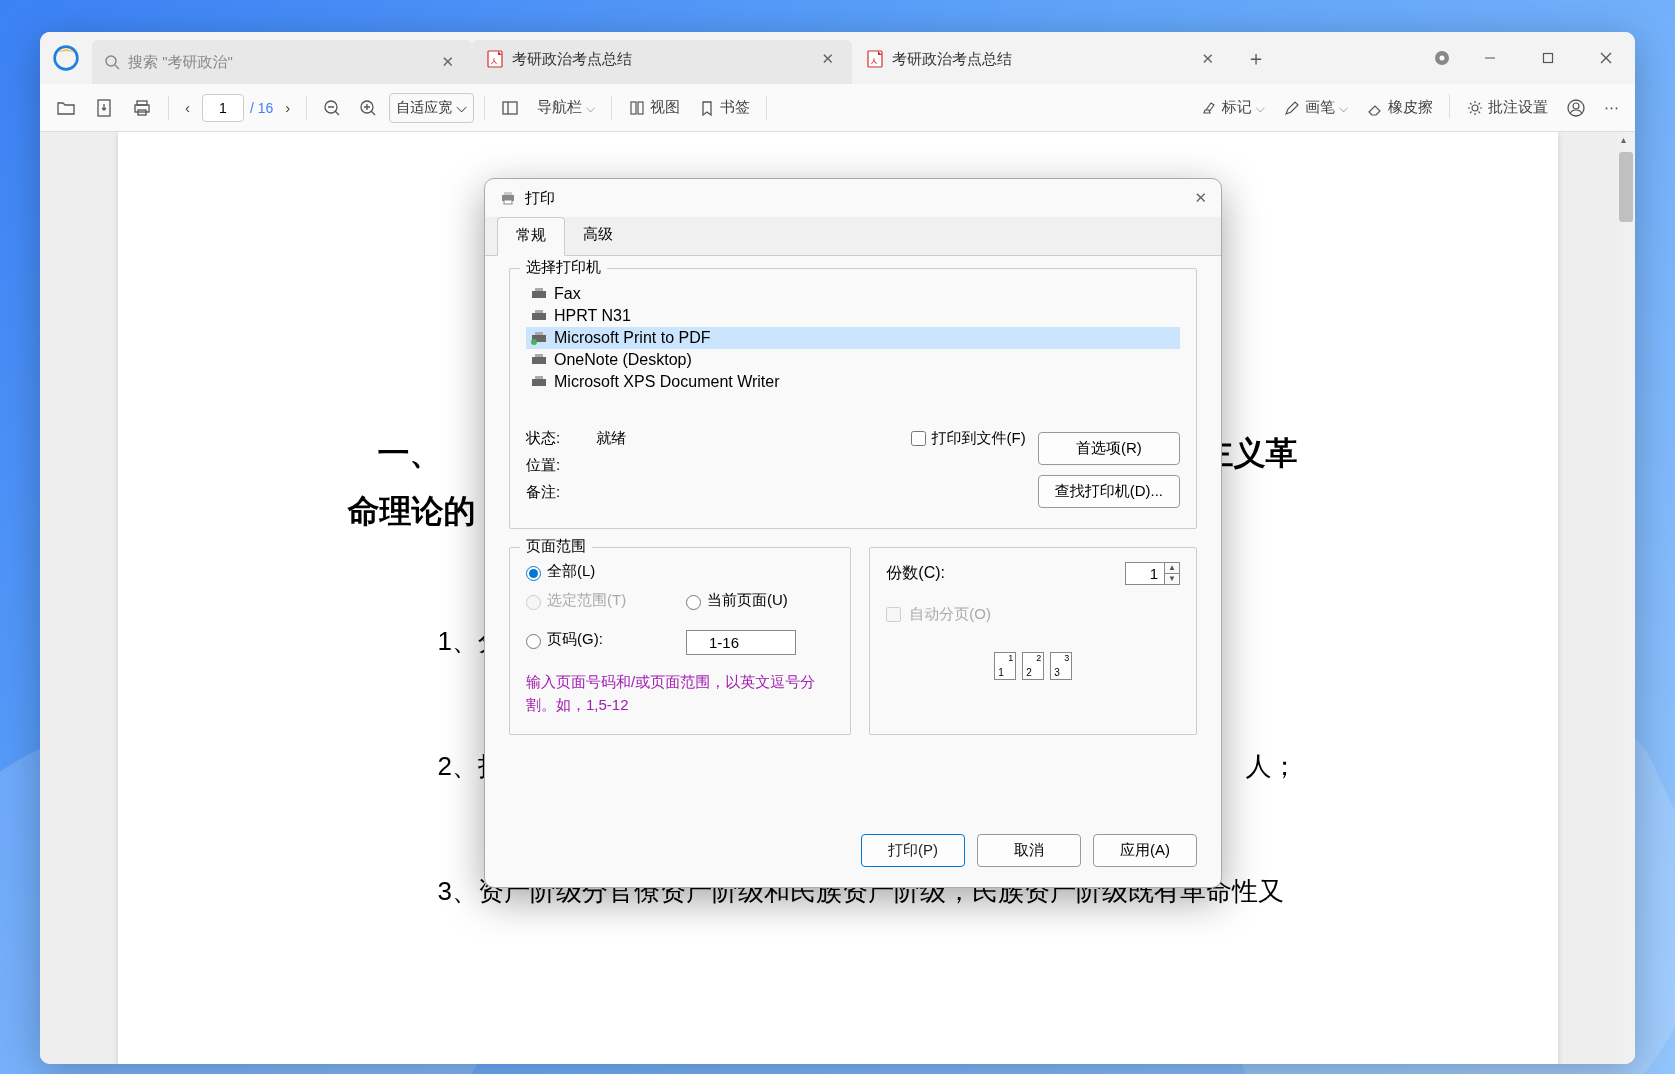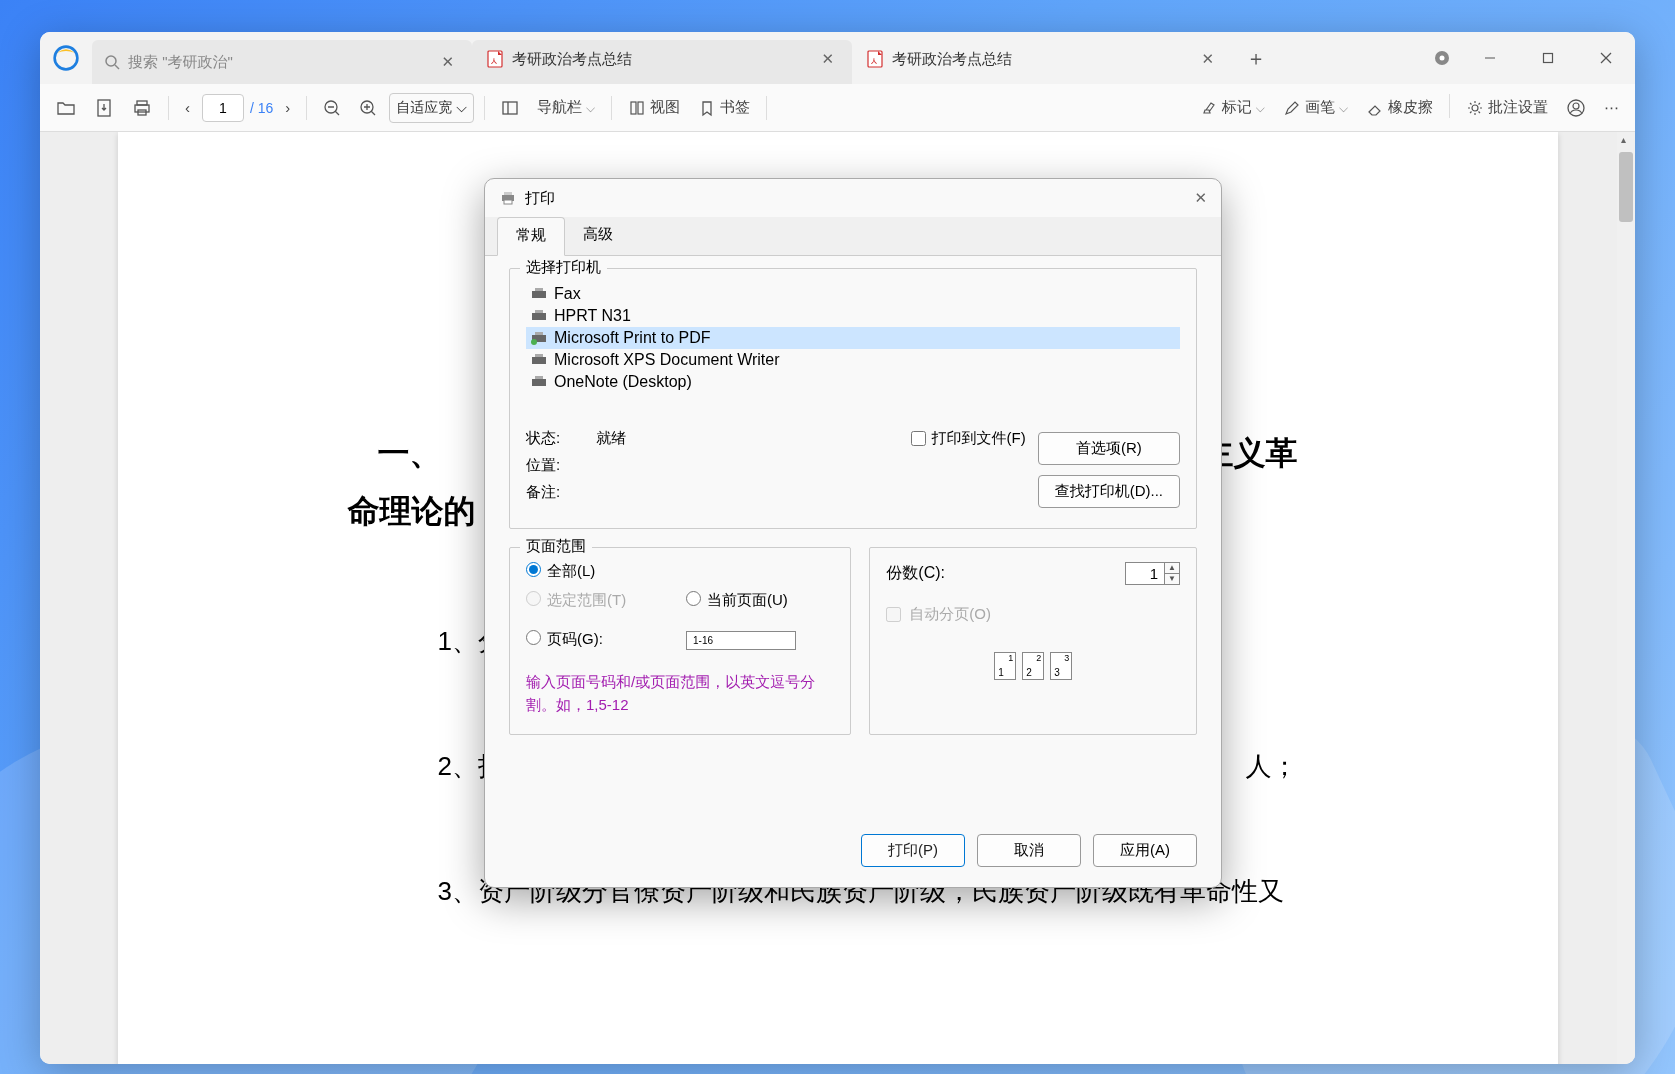--- a/index.html
+++ b/index.html
@@ -60,26 +60,26 @@
   .status-row { display: flex; margin-top: 16px; gap: 12px; align-items: center; font-size: 15px; }
   .status-left { flex: 1; }
   .status-pair { display: flex; gap: 36px; margin-bottom: 8px; }
   .btn { border: 1px solid #999; background: #fdfdfd; border-radius: 4px; padding: 6px 16px; font-size: 15px; cursor: pointer; min-width: 118px; text-align: center; }
   .btn.primary { border: 1.5px solid #0078d4; color: #222; }
   .right-col { display: flex; flex-direction: column; gap: 10px; align-items: stretch; }
 
   .lower { display: flex; gap: 18px; }
   .group.page-range { flex: 1.05; }
   .group.copies { flex: 1; }
-  .radio-row { display: flex; align-items: flex-start; gap: 6px; margin-bottom: 10px; font-size: 15px; }
+  .radio-row { display: flex; align-items: flex-end; gap: 6px; margin-bottom: 10px; font-size: 15px; }
   .radio-grid { display: grid; grid-template-columns: 160px 1fr; row-gap: 10px; }
   input[type=radio] { accent-color: #0078d4; width: 15px; height: 15px; }
   input[type=checkbox] { accent-color: #0078d4; width: 15px; height: 15px; }
   .disabled { color: #aaa; }
-  .text-input { border: 1px solid #888; padding: 3px 6px; font-size: 10px; width: 110px; }
+  .text-input { border: 1px solid #888; padding: 3px 22px; font-size: 15px; width: 110px; }
   .hint { font-size: 15px; color: #a21caf; margin-top: 12px; line-height: 1.5; }
   .copies-row { display: flex; align-items: center; gap: 10px; }
   .spinner-wrap { display: flex; align-items: stretch; margin-left: auto; }
   .spinner-input { width: 40px; border: 1px solid #888; text-align: right; padding: 2px 6px; font-size: 15px; }
   .spinner-btns { display: flex; flex-direction: column; border: 1px solid #888; border-left: none; }
   .spinner-btns div { font-size: 8px; line-height: 10px; padding: 0 3px; color: #555; cursor: pointer; border-bottom: 1px solid #888; }
   .spinner-btns div:last-child { border-bottom: none; }
   .collate-row { display: flex; align-items: center; gap: 8px; margin-top: 20px; font-size: 15px; }
   .collate-img { margin-top: 28px; display: flex; justify-content: center; gap: 6px; }
   .collate-page { position: relative; width: 22px; height: 28px; border: 1px solid #888; background: #fff; font-size: 10px; }
@@ -324,28 +324,28 @@
                 <rect x="5" y="1" width="8" height="3" fill="#aaa"></rect>
                 <circle cx="4" cy="11" r="3" fill="#4caf50"></circle>
               </svg>
               <span>Microsoft Print to PDF</span>
             </div>
           <div class="printer-item">
               <svg class="pr-icon" viewBox="0 0 18 14">
                 <rect x="2" y="4" width="14" height="7" fill="#666"></rect>
                 <rect x="5" y="1" width="8" height="3" fill="#aaa"></rect>
               </svg>
-              <span>Microsoft XPS Document Writer</span>
+              <span>OneNote (Desktop)</span>
             </div>
           <div class="printer-item">
               <svg class="pr-icon" viewBox="0 0 18 14">
                 <rect x="2" y="4" width="14" height="7" fill="#666"></rect>
                 <rect x="5" y="1" width="8" height="3" fill="#aaa"></rect>
               </svg>
-              <span>OneNote (Desktop)</span>
+              <span>Microsoft XPS Document Writer</span>
             </div>
         </div>
         <div class="status-row">
           <div class="status-left">
             <div class="status-pair">
                 <span>状态:</span>
                 <span>就绪</span>
               </div>
             <div class="status-pair">
                 <span>位置:</span>

